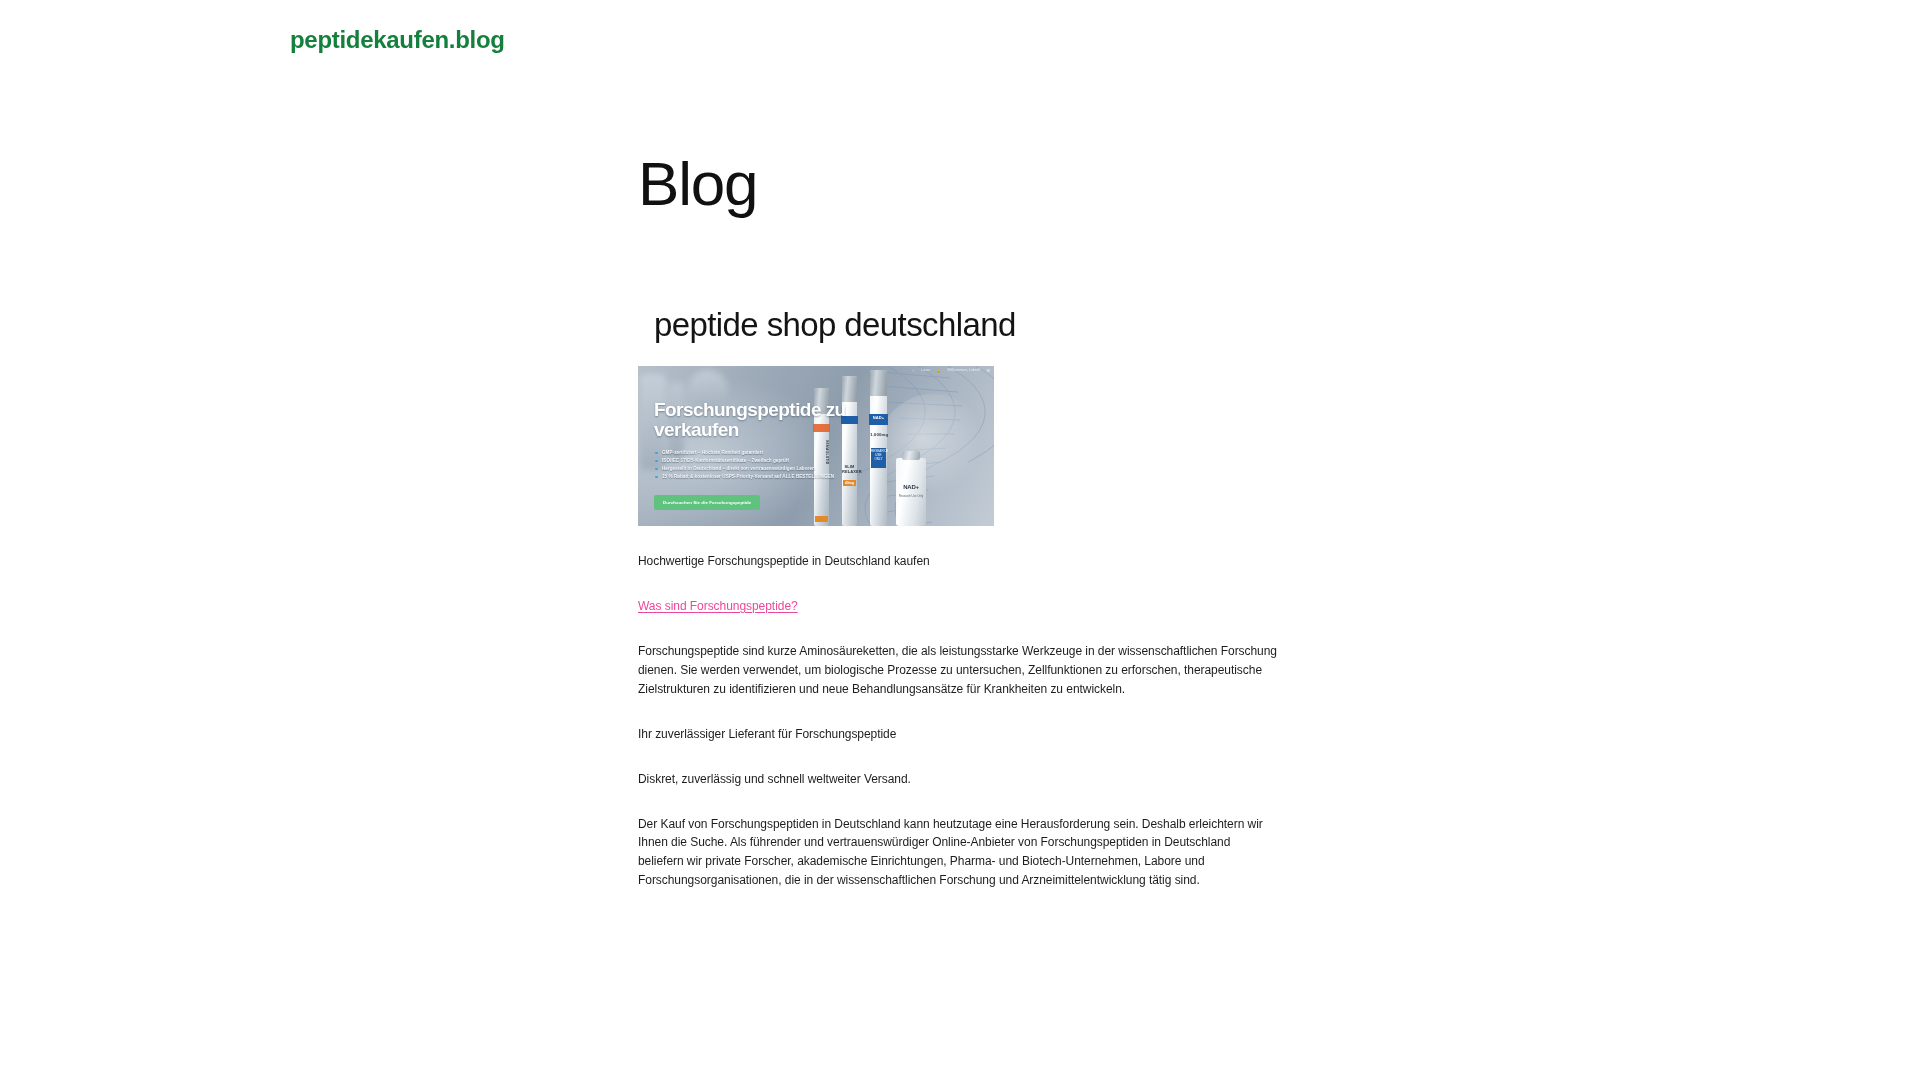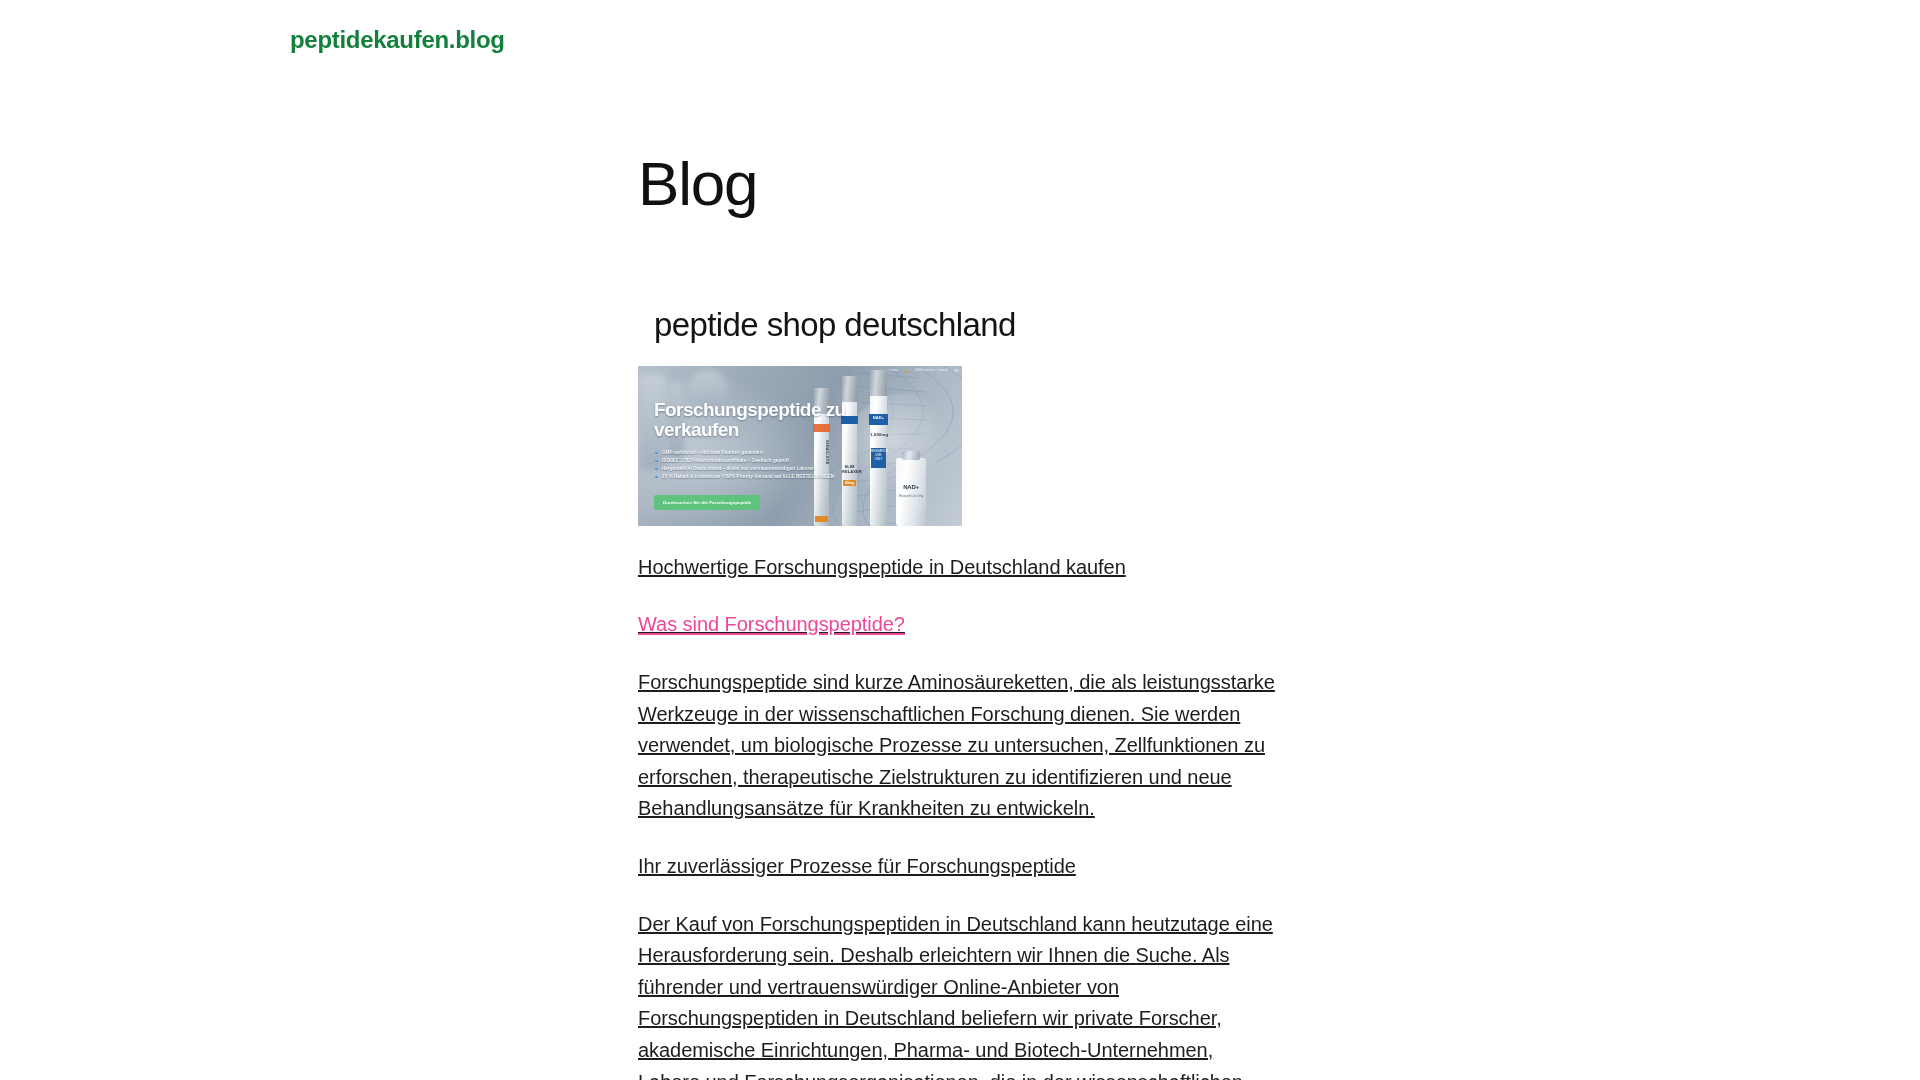--- a/index.html
+++ b/index.html
@@ -51,21 +51,21 @@
     font-weight: 400;
     letter-spacing: -0.6px;
     line-height: 1.15;
     margin: 0 0 22px 16px;
     color: #141414;
   }
 
   
   .post-figure {
     margin: 0 0 26px 0;
-    width: 324px;
+    width: 356px;
     height: 160px;
     position: relative;
     overflow: hidden;
     background: #9aa7b4;
   }
   .promo {
     position: absolute;
     inset: 0;
     background:
       radial-gradient(ellipse 60% 80% at 18% 55%, rgba(196,206,216,0.85) 0%, rgba(150,165,181,0.0) 62%),
@@ -258,26 +258,25 @@
     position: absolute;
     left: 0; right: 0; top: 36px;
     text-align: center;
     font-size: 2.8px;
     color: #5b6874;
     line-height: 1.5;
   }
 
   
   .body-text p {
-    font-size: 20px;
+    font-size: 12px;
     line-height: 1.58;
     margin: 0 0 26px 0;
     color: #1d1d1d;
     letter-spacing: -0.05px;
-    text-decoration: underline;
   }
   .body-text p:last-child { margin-bottom: 0; }
   .body-link {
     color: #ec4899;
     text-decoration: underline;
     text-underline-offset: 2px;
   }
 </style>
 </head>
 <body>
@@ -365,19 +364,20 @@
 
       </div>
     </figure>
 
     <div class="body-text">
       <p>Hochwertige Forschungspeptide in Deutschland kaufen</p>
       <p>
         <a class="body-link" href="#">Was sind Forschungspeptide?</a>
       </p>
       <p>Forschungspeptide sind kurze Aminosäureketten, die als leistungsstarke Werkzeuge in der wissenschaftlichen Forschung dienen. Sie werden verwendet, um biologische Prozesse zu untersuchen, Zellfunktionen zu erforschen, therapeutische Zielstrukturen zu identifizieren und neue Behandlungsansätze für Krankheiten zu entwickeln.</p>
-      <p>Ihr zuverlässiger Prozesse für Forschungspeptide</p>
+      <p>Ihr zuverlässiger Lieferant für Forschungspeptide</p>
+      <p>Diskret, zuverlässig und schnell weltweiter Versand.</p>
       <p>Der Kauf von Forschungspeptiden in Deutschland kann heutzutage eine Herausforderung sein. Deshalb erleichtern wir Ihnen die Suche. Als führender und vertrauenswürdiger Online-Anbieter von Forschungspeptiden in Deutschland beliefern wir private Forscher, akademische Einrichtungen, Pharma- und Biotech-Unternehmen, Labore und Forschungsorganisationen, die in der wissenschaftlichen Forschung und Arzneimittelentwicklung tätig sind.</p>
 
     </div>
 
   </article>
 </main>
 
 </body></html>

